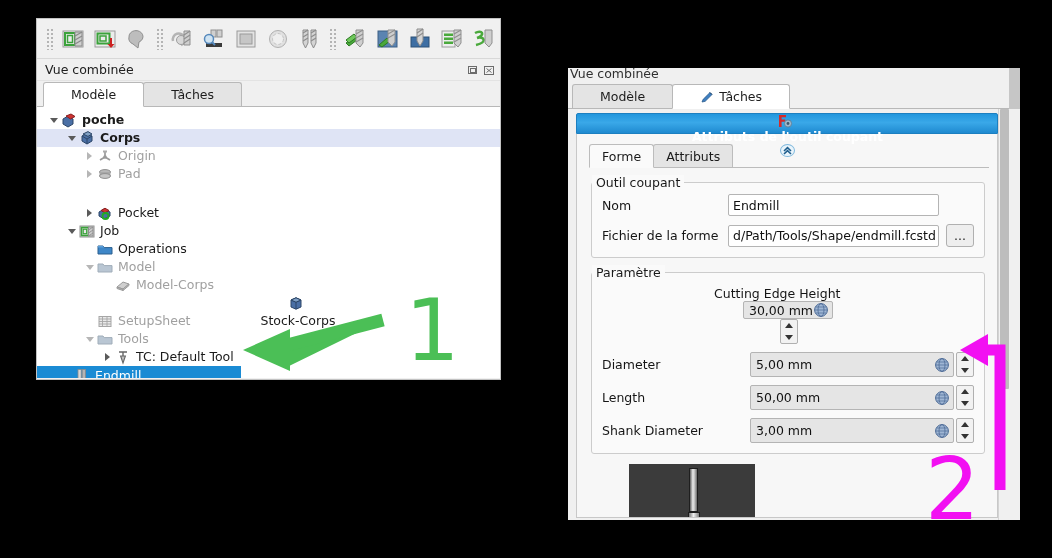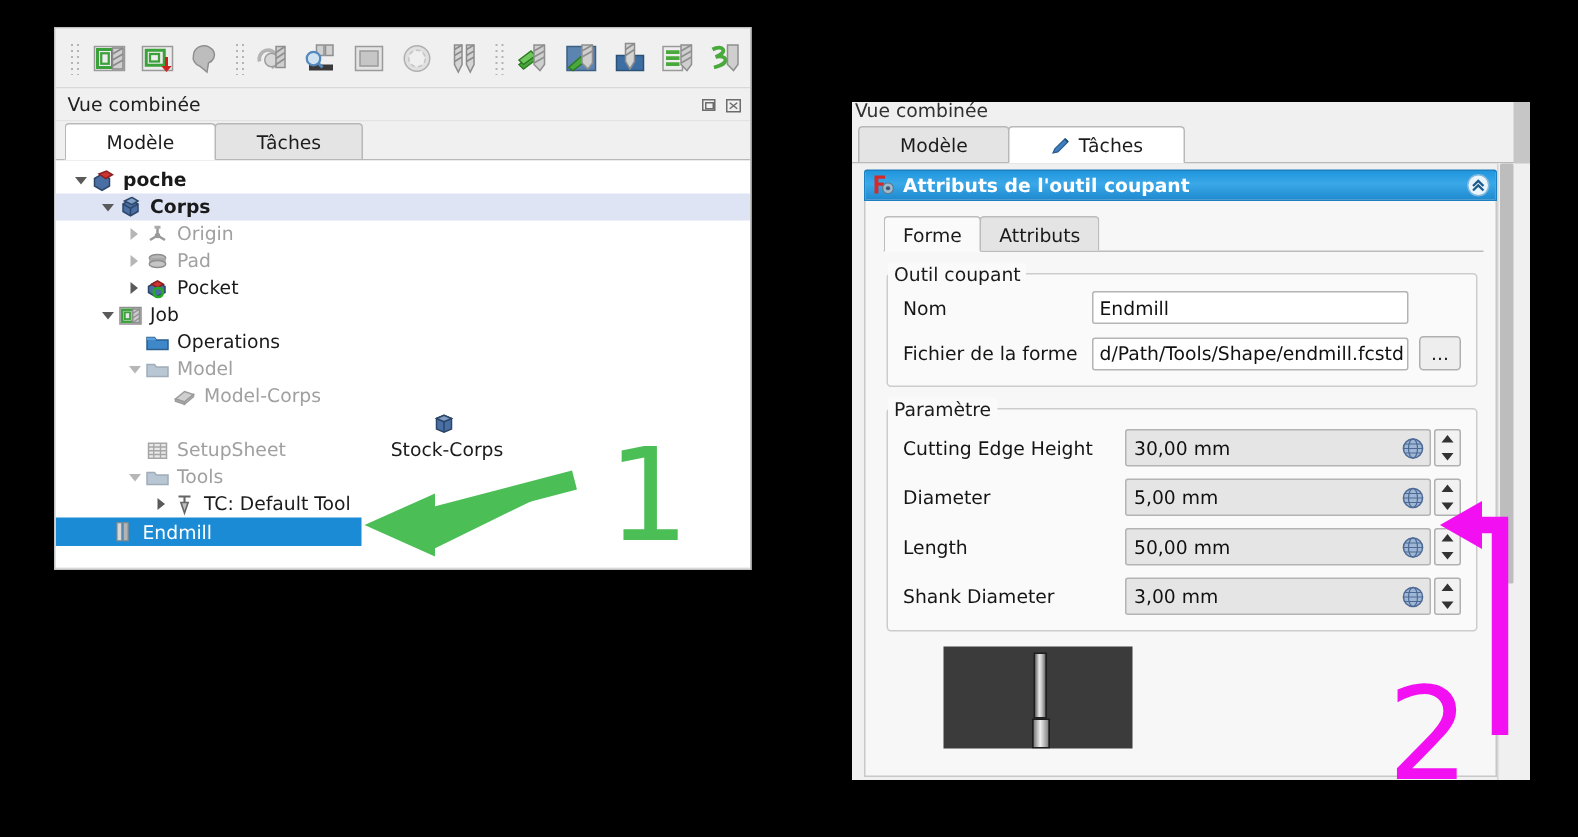--- a/index.html
+++ b/index.html
@@ -92,21 +92,21 @@
   #r-tabbar { height:27px; display:flex; align-items:flex-end; padding-left:4px;
     border-bottom:1px solid #b8b8b8; }
   #r-body { background:#f0f0f0; height:calc(100% - 41px); position:relative;
     padding:4px 0 0 4px; }
 
   #task-header {
     height:21px; margin:0 22px 0 4px;
     background:linear-gradient(to bottom,#2196dd 0%,#3aa8e8 45%,#1f8ad0 100%);
     display:flex; align-items:center; padding:0 4px 0 5px;
     color:#fff; font-weight:bold; font-size:12.5px;
-    border:1px solid #1c7fc0; border-radius:2px 2px 0 0;
+    border:1px solid #1c7fc0; border-radius:2px 2px 0 0;flex-direction:column;
   }
   #task-header .spacer { flex:1; }
   .fcicon { width:15px; height:15px; margin-right:5px; display:flex; }
   .collapse-btn { width:15px; height:15px; border-radius:50%;
     background:#e9f4fb; border:1px solid #7fb8dc;
     display:flex; align-items:center; justify-content:center; }
 
   #task-body { margin:0 22px 0 4px; background:#f7f7f7;
     border:1px solid #c8c8c8; border-top:none; height:calc(100% - 23px);
     padding:9px 10px 0 10px; overflow:hidden; }
@@ -369,21 +369,21 @@
       <span class="ticon">
         <svg width="16" height="15" viewBox="0 0 16 15">
           <ellipse cx="8" cy="5" rx="5.5" ry="2.4" fill="#b8b8b8" stroke="#8f8f8f"></ellipse>
           <rect x="2.5" y="5" width="11" height="4" fill="#a8a8a8" stroke="none"></rect>
           <ellipse cx="8" cy="9" rx="5.5" ry="2.4" fill="#c6c6c6" stroke="#8f8f8f"></ellipse>
         </svg>
       </span>
       <span class="lbl">Pad</span>
     </div>
 
-    <div class="row" style="padding-left:46px;">
+    <div class="row" style="padding-left:46px;margin-top:21px;">
       <span class="arrow right">
           <i></i>
         </span>
       <span class="ticon">
         <svg width="16" height="15" viewBox="0 0 16 15">
           <path d="M2 6 L7 3 L13 6 L13 10 L7 13 L2 10 Z" fill="#4a6fa5" stroke="#2c4668"></path>
           <path d="M4 4.5 L8 2.2 L12 4.5 L8 6.8 Z" fill="#cc3333" stroke="#8b2020"></path>
           <circle cx="8.5" cy="10" r="3" fill="none" stroke="#22aa22" stroke-width="1.8"></circle>
         </svg>
       </span>
@@ -573,21 +573,21 @@
           </span>
           <span class="btn-ell">
             <span>...</span>
           </span>
         </div>
       </div>
 
       <div class="groupbox" style="padding-top:13px;">
         <span class="gtitle">Paramètre</span>
 
-        <div class="frow" style="margin-bottom:8px;">
+        <div class="frow" style="margin-bottom:8px;flex-direction:column;">
           <span class="flabel" style="width:148px;">Cutting  Edge  Height</span>
           <span class="qinput">
             <span class="qval">30,00 mm</span>
             <span class="expr-icon">
               <svg width="16" height="16" viewBox="0 0 16 16">
                 <circle cx="8" cy="8" r="6.4" fill="#9fb6d4" stroke="#4c6a95" stroke-width="1"></circle>
                 <ellipse cx="8" cy="8" rx="3" ry="6.4" fill="none" stroke="#4c6a95" stroke-width="0.8"></ellipse>
                 <path d="M1.6 8 H14.4 M2.6 5 H13.4 M2.6 11 H13.4" stroke="#4c6a95" stroke-width="0.7"></path>
               </svg>
             </span>

